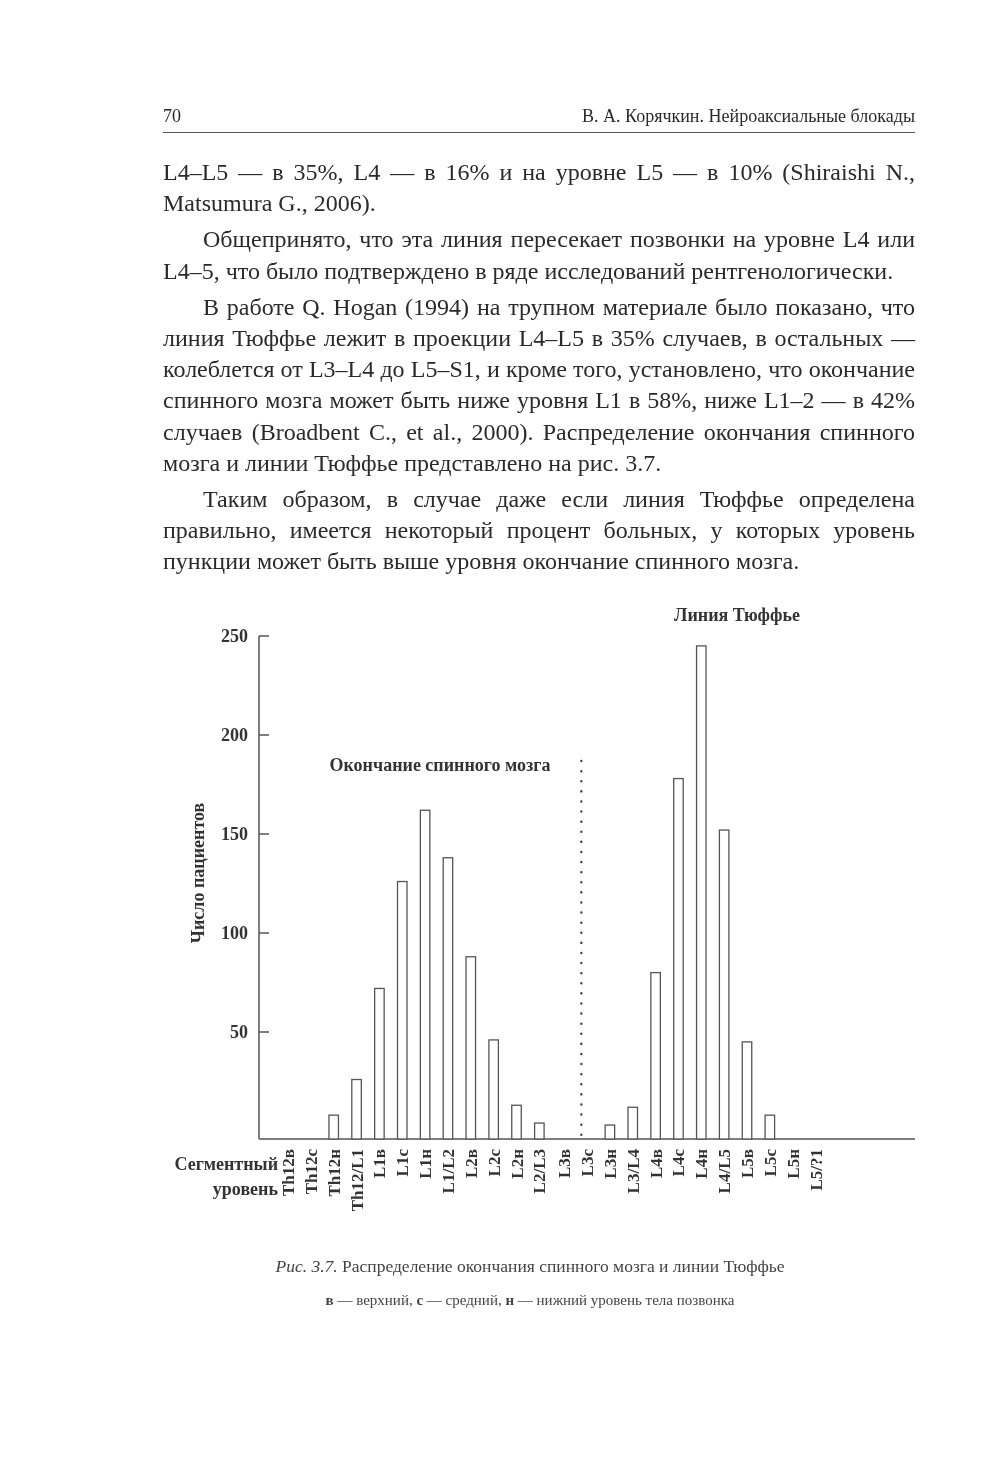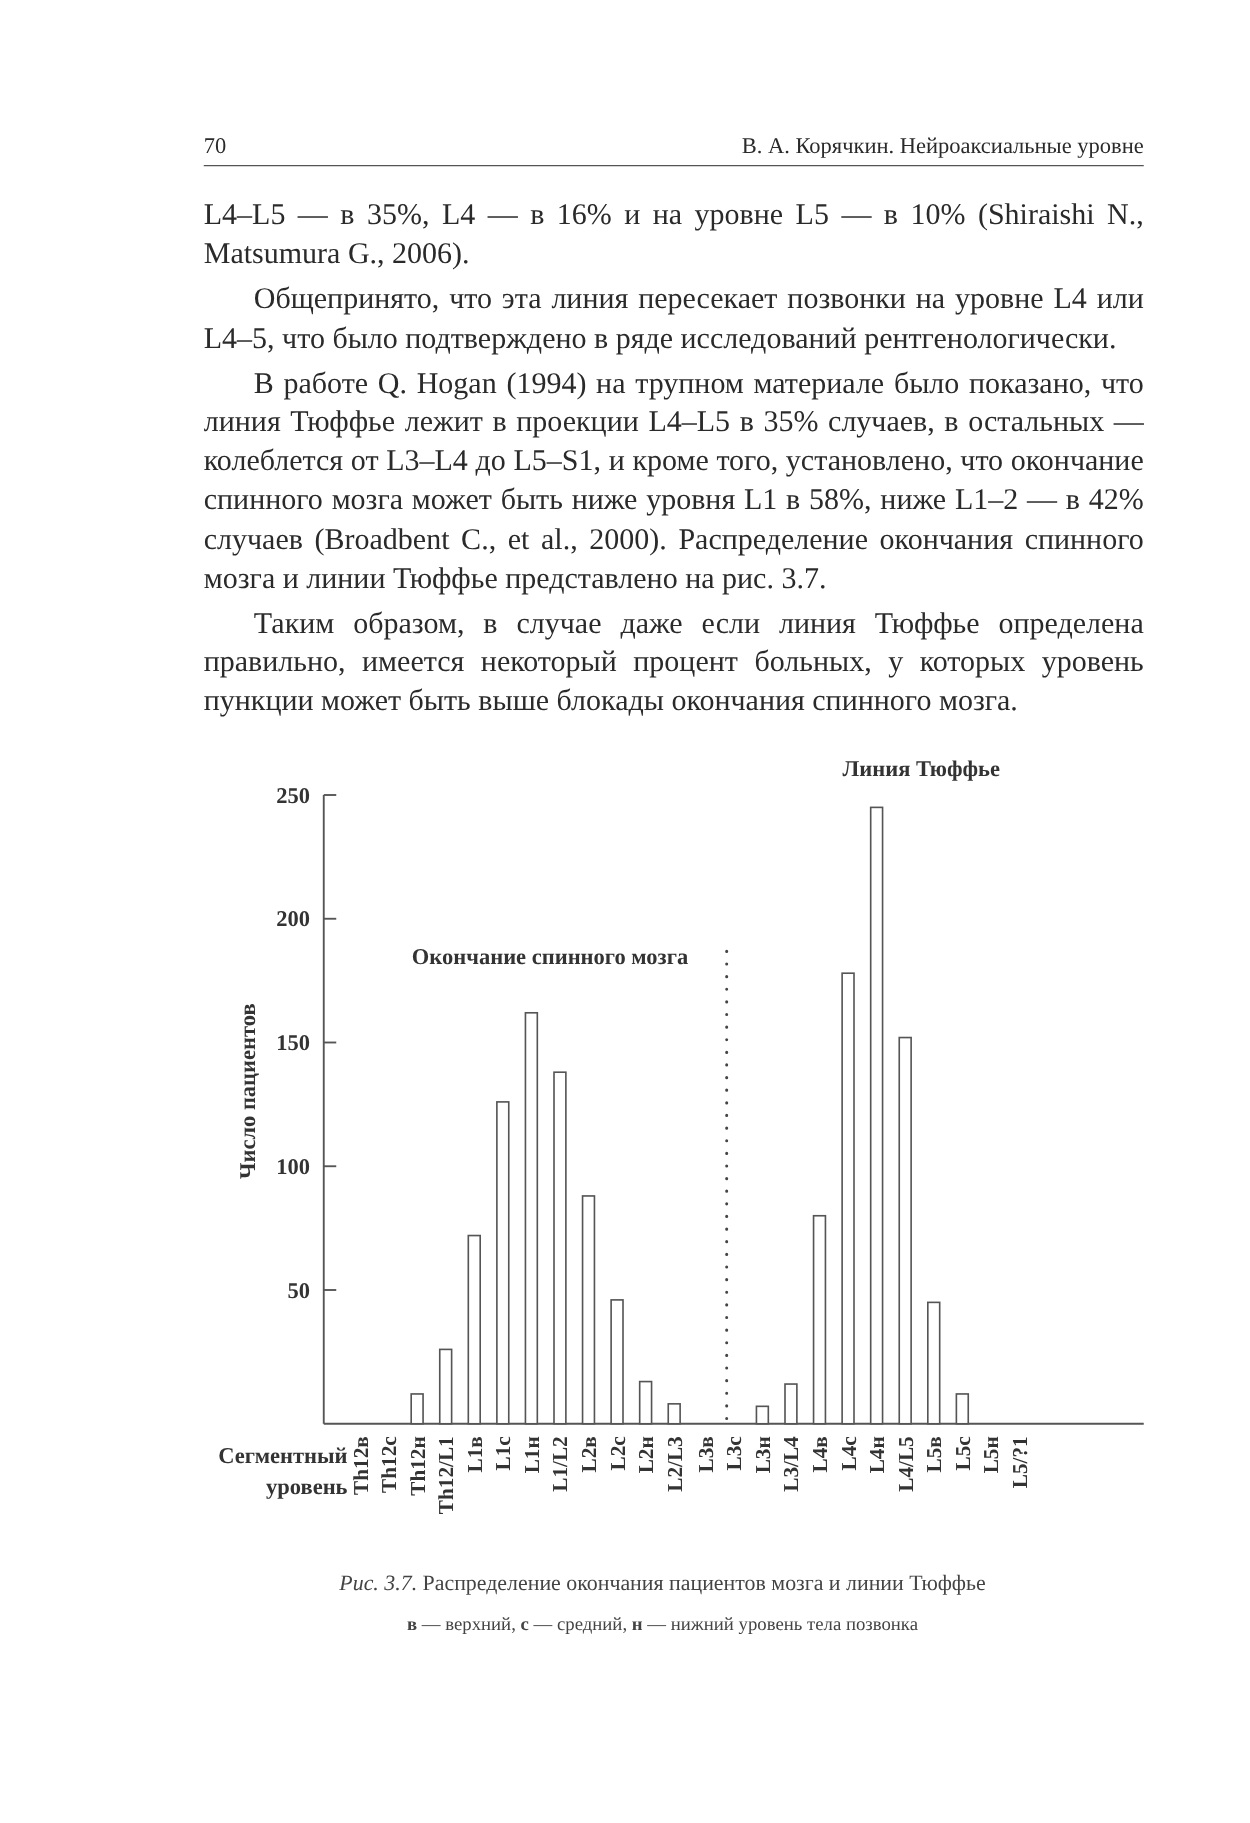--- a/index.html
+++ b/index.html
@@ -27,28 +27,28 @@
     .caption .line1, .caption .line2 { font-size: 17.5px; line-height: 24px; }
     .caption .fig-label { font-style: italic; margin-top: 44px; }
     .caption .line3 { font-size: 15px; line-height: 22px; margin-top: 11px; }
     .caption b { font-weight: bold; }
   </style>
 </head>
 <body>
 
 <div class="page-header">
   <span class="page-number">70</span>
-  <span class="running-title">В. А. Корячкин. Нейроаксиальные уровне</span>
+  <span class="running-title">В. А. Корячкин. Нейроаксиальные блокады</span>
 </div>
 
 <div class="body-text">
   <p>L4–L5 — в 35%, L4 — в 16% и на уровне L5 — в 10% (Shiraishi N., Matsumura G., 2006).</p>
   <p class="indent">Общепринято, что эта линия пересекает позвонки на уровне L4 или L4–5, что было подтверждено в ряде исследований рентгенологически.</p>
   <p class="indent">В работе Q. Hogan (1994) на трупном материале было показано, что линия Тюффье лежит в проекции L4–L5 в 35% случаев, в остальных — колеблется от L3–L4 до L5–S1, и кроме того, установлено, что окончание спинного мозга может быть ниже уровня L1 в 58%, ниже L1–2 — в 42% случаев (Broadbent C., et al., 2000). Распределение окончания спинного мозга и линии Тюффье представлено на рис. 3.7.</p>
-  <p class="indent">Таким образом, в случае даже если линия Тюффье определена правильно, имеется некоторый процент больных, у которых уровень пункции может быть выше блокады окончания спинного мозга.</p>
+  <p class="indent">Таким образом, в случае даже если линия Тюффье определена правильно, имеется некоторый процент больных, у которых уровень пункции может быть выше уровня окончание спинного мозга.</p>
 </div>
 
 <div class="chart-wrap">
   <svg id="chart" width="1000" height="650" viewBox="0 0 1000 650" xmlns="http://www.w3.org/2000/svg">
     <g id="axes">
         <line x1="259" y1="46" x2="259" y2="549" stroke="#555" stroke-width="1.5"></line>
         <line x1="259" y1="549" x2="915" y2="549" stroke="#555" stroke-width="1.5"></line>
         <line x1="259" y1="442" x2="269" y2="442" stroke="#555" stroke-width="1.5"></line>
         <line x1="259" y1="343" x2="269" y2="343" stroke="#555" stroke-width="1.5"></line>
         <line x1="259" y1="244" x2="269" y2="244" stroke="#555" stroke-width="1.5"></line>
@@ -112,18 +112,18 @@
     <text id="ylabel" font-size="18" font-weight="bold" fill="#333" text-anchor="middle" transform="translate(204,283) rotate(-90)">Число пациентов</text>
     <text x="278" y="580" font-size="18" font-weight="bold" fill="#333" text-anchor="end">Сегментный</text>
     <text x="278" y="605" font-size="18" font-weight="bold" fill="#333" text-anchor="end">уровень</text>
     <text x="440" y="181" font-size="18" font-weight="bold" fill="#333" text-anchor="middle">Окончание спинного мозга</text>
     <text x="737" y="31" font-size="18" font-weight="bold" fill="#333" text-anchor="middle">Линия Тюффье</text>
   </svg>
 </div>
 
 <div class="caption">
   <div class="line1">
-    <span class="fig-label">Рис. 3.7.</span><span> Распределение окончания пациентов мозга и линии Тюффье</span>
+    <span class="fig-label">Рис. 3.7.</span><span> Распределение окончания спинного мозга и линии Тюффье</span>
   </div>
   <div class="line3">
     <b>в</b><span> — верхний, </span><b>с</b><span> — средний, </span><b>н</b><span> — нижний уровень тела позвонка</span>
   </div>
 </div>
 
 </body></html>

